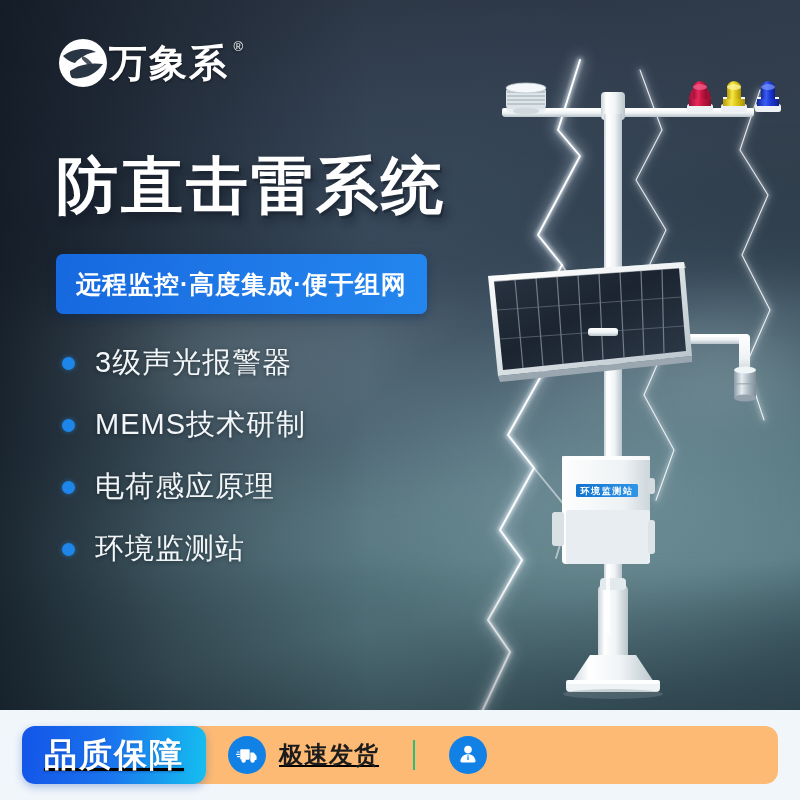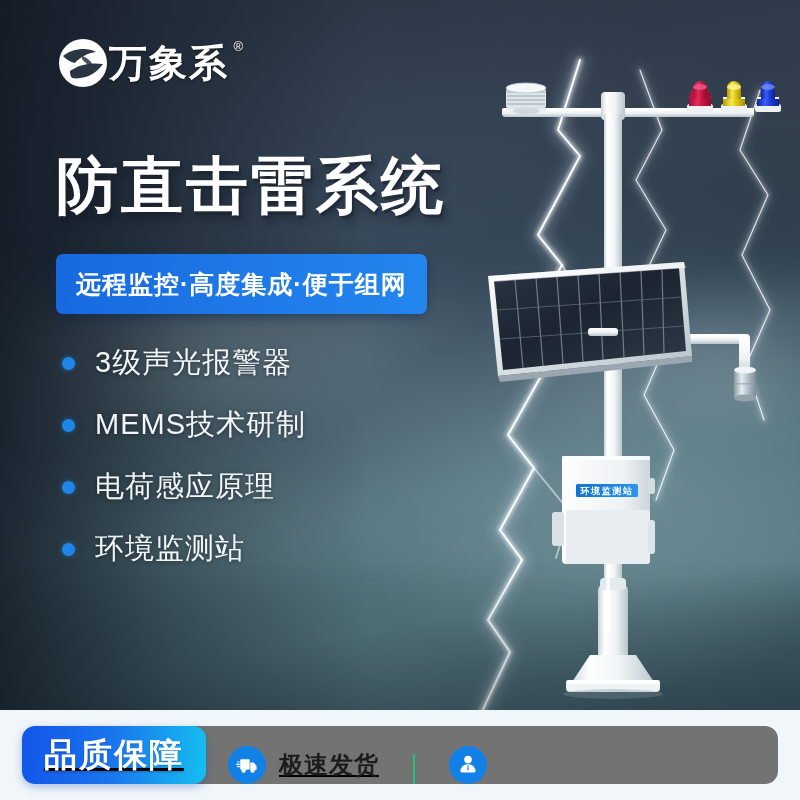--- a/index.html
+++ b/index.html
@@ -188,25 +188,25 @@
   .quality-pill span {
     color: #ffffff;
     font-size: 33px;
     font-weight: bold;
     letter-spacing: 2px;
     white-space: nowrap;
     text-shadow: 0 1px 2px rgba(10,50,130,0.35);
   }
   .trust-group {
     display: flex;
-    align-items: flex-end;
+    align-items: center;
     height: 58px;
     margin-left: -14px;
     padding: 0 26px 0 36px;
-    background: #737373;
+    background: #fdba74;
     border-radius: 0 13px 13px 0;
     flex: 1;
     box-sizing: border-box;
     gap: 6px;
   }
   .trust-item { display: flex; align-items: center; gap: 13px; }
   .trust-icon {
     width: 38px; height: 38px;
     border-radius: 50%;
     background: #1281e6;

